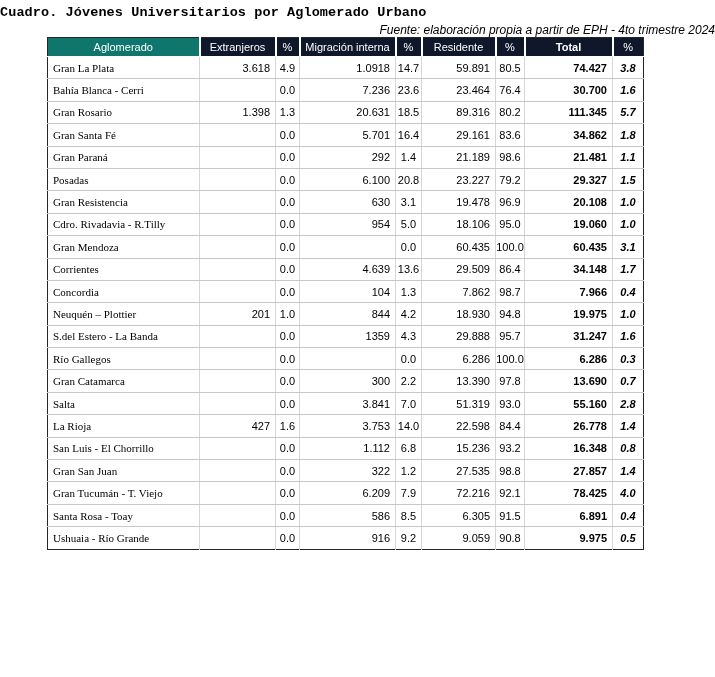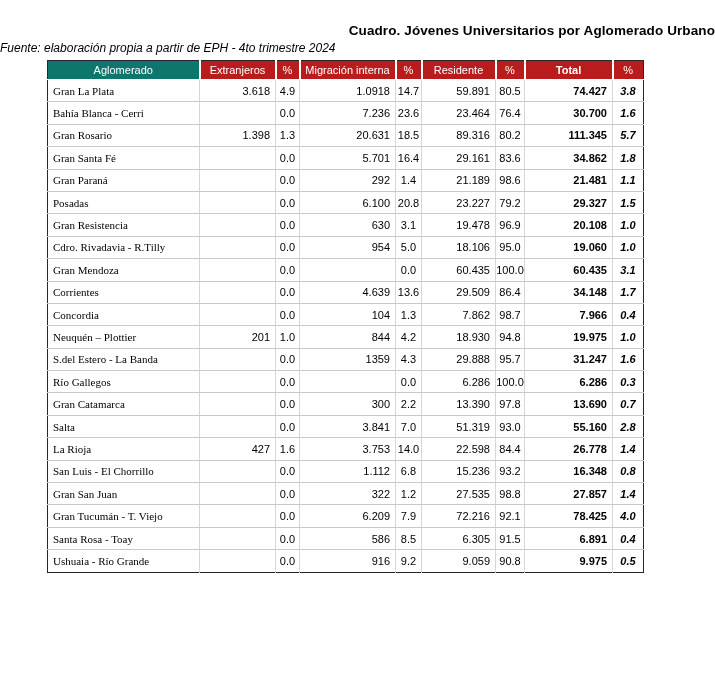--- a/index.html
+++ b/index.html
@@ -9,43 +9,43 @@
     font-family: "Liberation Sans", "DejaVu Sans", sans-serif;
     color: #000000;
   }
   .page {
     width: 715px;
     height: 677px;
     background: #ffffff;
     overflow: hidden;
   }
   .title {
-    text-align: right;
+    text-align: left;
     font-size: 13.5px;
     font-weight: bold;
-    padding-top: 23px;
+    padding-top: 5px;
     letter-spacing: 0.1px;
+    font-family: Liberation Mono, monospace;
   }
   .subtitle {
-    text-align: left;
+    text-align: right;
     font-size: 12px;
     font-style: italic;
     margin-top: 3px;
-    margin-bottom: 5px;
   }
   table.data-table {
     border-collapse: collapse;
     table-layout: fixed;
     margin-left: 47px;
     border: 1.5px solid #262626;
     font-size: 11px;
   }
   
   table.data-table thead th {
-    background: #b91c1c;
+    background: #0f172a;
     color: #ffffff;
     font-weight: normal;
     font-size: 11px;
     height: 19px;
     text-align: center;
     vertical-align: middle;
     border-left: 2px solid #ffffff;
     border-bottom: 1px solid #ffffff;
     padding: 0 2px;
   }

